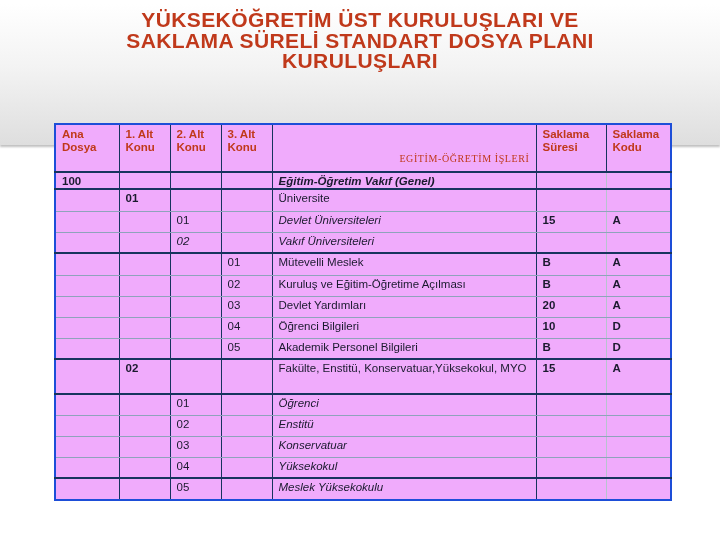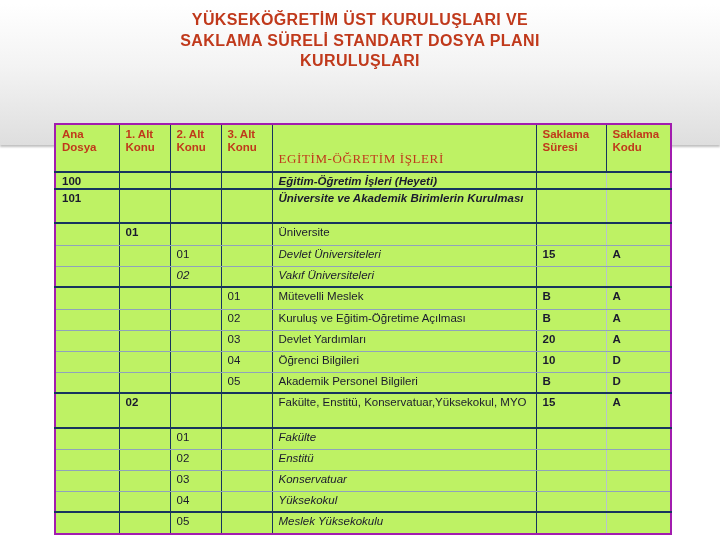--- a/index.html
+++ b/index.html
@@ -2,30 +2,30 @@
 <html><head>
 <meta charset="utf-8">
 <style>
   html, body { margin:0; padding:0; }
   body { width:720px; height:540px; background:#ffffff; position:relative; overflow:hidden;
          font-family:"Liberation Sans", sans-serif; }
   .band { position:absolute; left:0; top:4px; width:720px; height:141px;
           background:linear-gradient(to bottom, #ffffff 0%, #f3f3f3 45%, #dedede 100%);
           box-shadow:0 2px 2px rgba(0,0,0,0.25); }
   .title { position:absolute; left:0; top:10px; width:720px; text-align:center;
-           color:#c0391b; font-weight:bold; font-size:16px; line-height:20.5px; letter-spacing:0.4px; }
+           color:#c0391b; font-weight:bold; font-size:21px; line-height:20.5px; letter-spacing:0.4px; }
   .title div { white-space:nowrap; }
   table.plan { position:absolute; left:54px; top:123px; border-collapse:collapse; table-layout:fixed;
-               background:#bef264; width:616px; border:2px solid #a21caf; }
+               background:#f0abfc; width:616px; border:2px solid #1d4ed8; }
   table.plan td, table.plan th { font-size:11.5px; padding:2px 6px 0 6px; vertical-align:top;
                border-left:1.5px solid #17345e; border-right:1.5px solid #17345e;
                border-top:1px solid #8fa3bb; border-bottom:1px solid #8fa3bb; color:#1a1a2e; line-height:13px; }
   table.plan th { color:#c0391b; font-weight:bold; text-align:left; border-bottom:2px solid #17345e; height:37px; padding-top:3px; }
-  table.plan th.center { text-align:left; vertical-align:bottom; font-family:"Liberation Serif", serif;
-               font-weight:normal; font-size:13px; letter-spacing:0.6px; padding-bottom:6px; }
+  table.plan th.center { text-align:right; vertical-align:bottom; font-family:"Liberation Serif", serif;
+               font-weight:normal; font-size:10px; letter-spacing:0.6px; padding-bottom:6px; }
   table.plan td.k, table.plan th.k { border-left:1.5px solid #b7c3cf; }
   table.plan td.s { border-right:1px solid #b7c3cf; }
   .b { font-weight:bold; }
   .i { font-style:italic;margin-left:28px; }
   .bi { font-weight:bold; font-style:italic; }
   tr.strong-bottom td { border-bottom:2px solid #17345e; }
 </style>
 </head>
 <body>
 
@@ -56,30 +56,21 @@
       <th>Saklama Süresi</th>
       <th class="k">Saklama Kodu</th>
     </tr>
   </thead>
   <tbody id="tbody">
       <tr class="strong-bottom" style="height: 15px;">
         <td class="b">100</td>
         <td class="b"></td>
         <td></td>
         <td></td>
-        <td class="bi">Eğitim-Öğretim  İşleri (Heyeti)</td>
-        <td class="b s"></td>
-        <td class="b k"></td>
-      </tr>
-      <tr class="strong-bottom" style="height: 34px;">
-        <td class="b">101</td>
-        <td class="b"></td>
-        <td></td>
-        <td></td>
-        <td class="bi">Üniversite  ve Akademik  Birimlerin Kurulması</td>
+        <td class="bi">Eğitim-Öğretim  Vakıf (Genel)</td>
         <td class="b s"></td>
         <td class="b k"></td>
       </tr>
       <tr style="height: 22px;">
         <td class="b"></td>
         <td class="b">01</td>
         <td></td>
         <td></td>
         <td>Üniversite</td>
         <td class="b s"></td>
@@ -155,21 +146,21 @@
         <td></td>
         <td>Fakülte, Enstitü, Konservatuar,Yüksekokul, MYO</td>
         <td class="b s">15</td>
         <td class="b k">A</td>
       </tr>
       <tr style="height: 21px;">
         <td></td>
         <td></td>
         <td>01</td>
         <td></td>
-        <td class="i">Fakülte</td>
+        <td class="i">Öğrenci</td>
         <td class="b s"></td>
         <td class="b k"></td>
       </tr>
       <tr style="height: 21px;">
         <td></td>
         <td></td>
         <td>02</td>
         <td></td>
         <td class="i">Enstitü</td>
         <td class="b s"></td>

